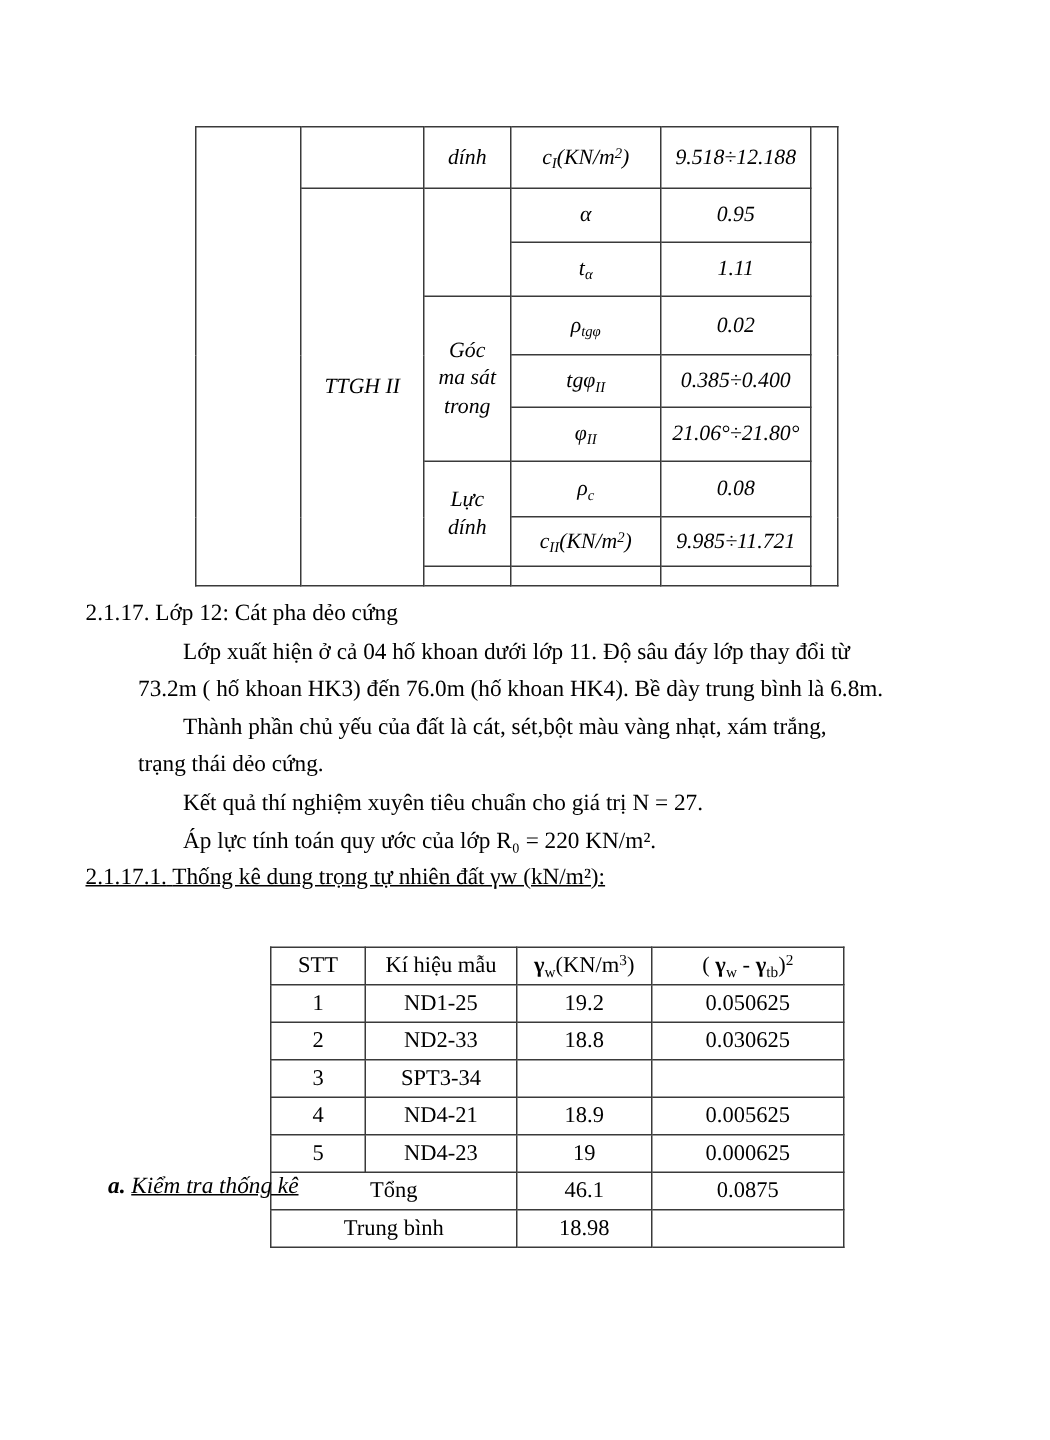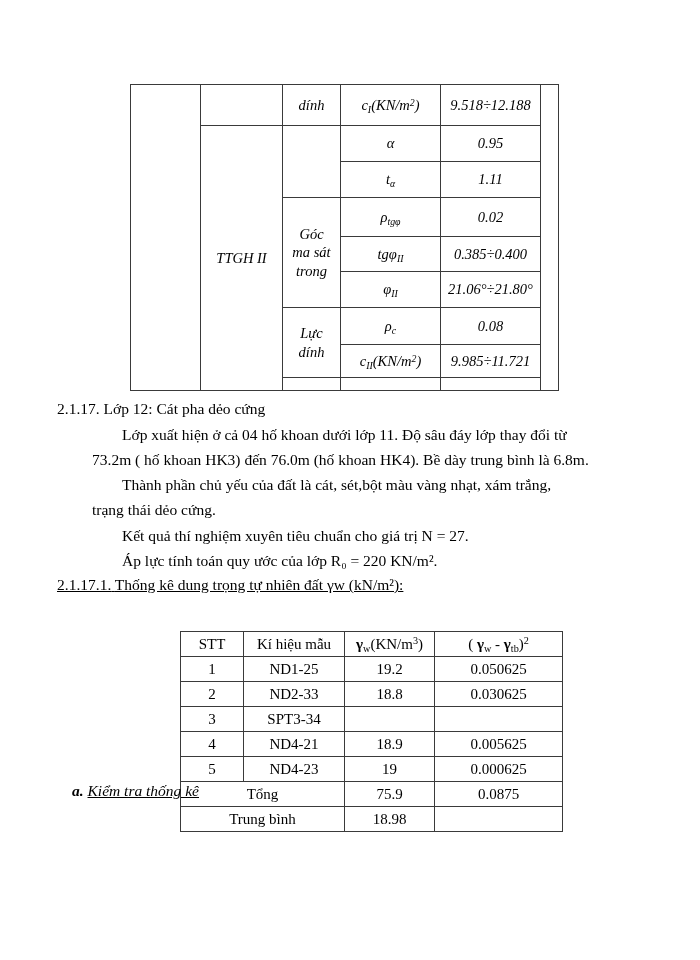--- a/index.html
+++ b/index.html
@@ -275,21 +275,21 @@
         </tr>
         <tr class="t2-row">
           <td>5</td>
           <td>ND4-23</td>
           <td>19</td>
           <td>0.000625</td>
         </tr>
 
         <tr class="t2-row">
           <td colspan="2">Tổng</td>
-          <td>75.9</td>
+          <td>46.1</td>
           <td>0.0875</td>
         </tr>
         <tr class="t2-row">
           <td colspan="2">Trung bình</td>
           <td>18.98</td>
           <td></td>
         </tr>
       </tbody>
     </table>
   </div>

